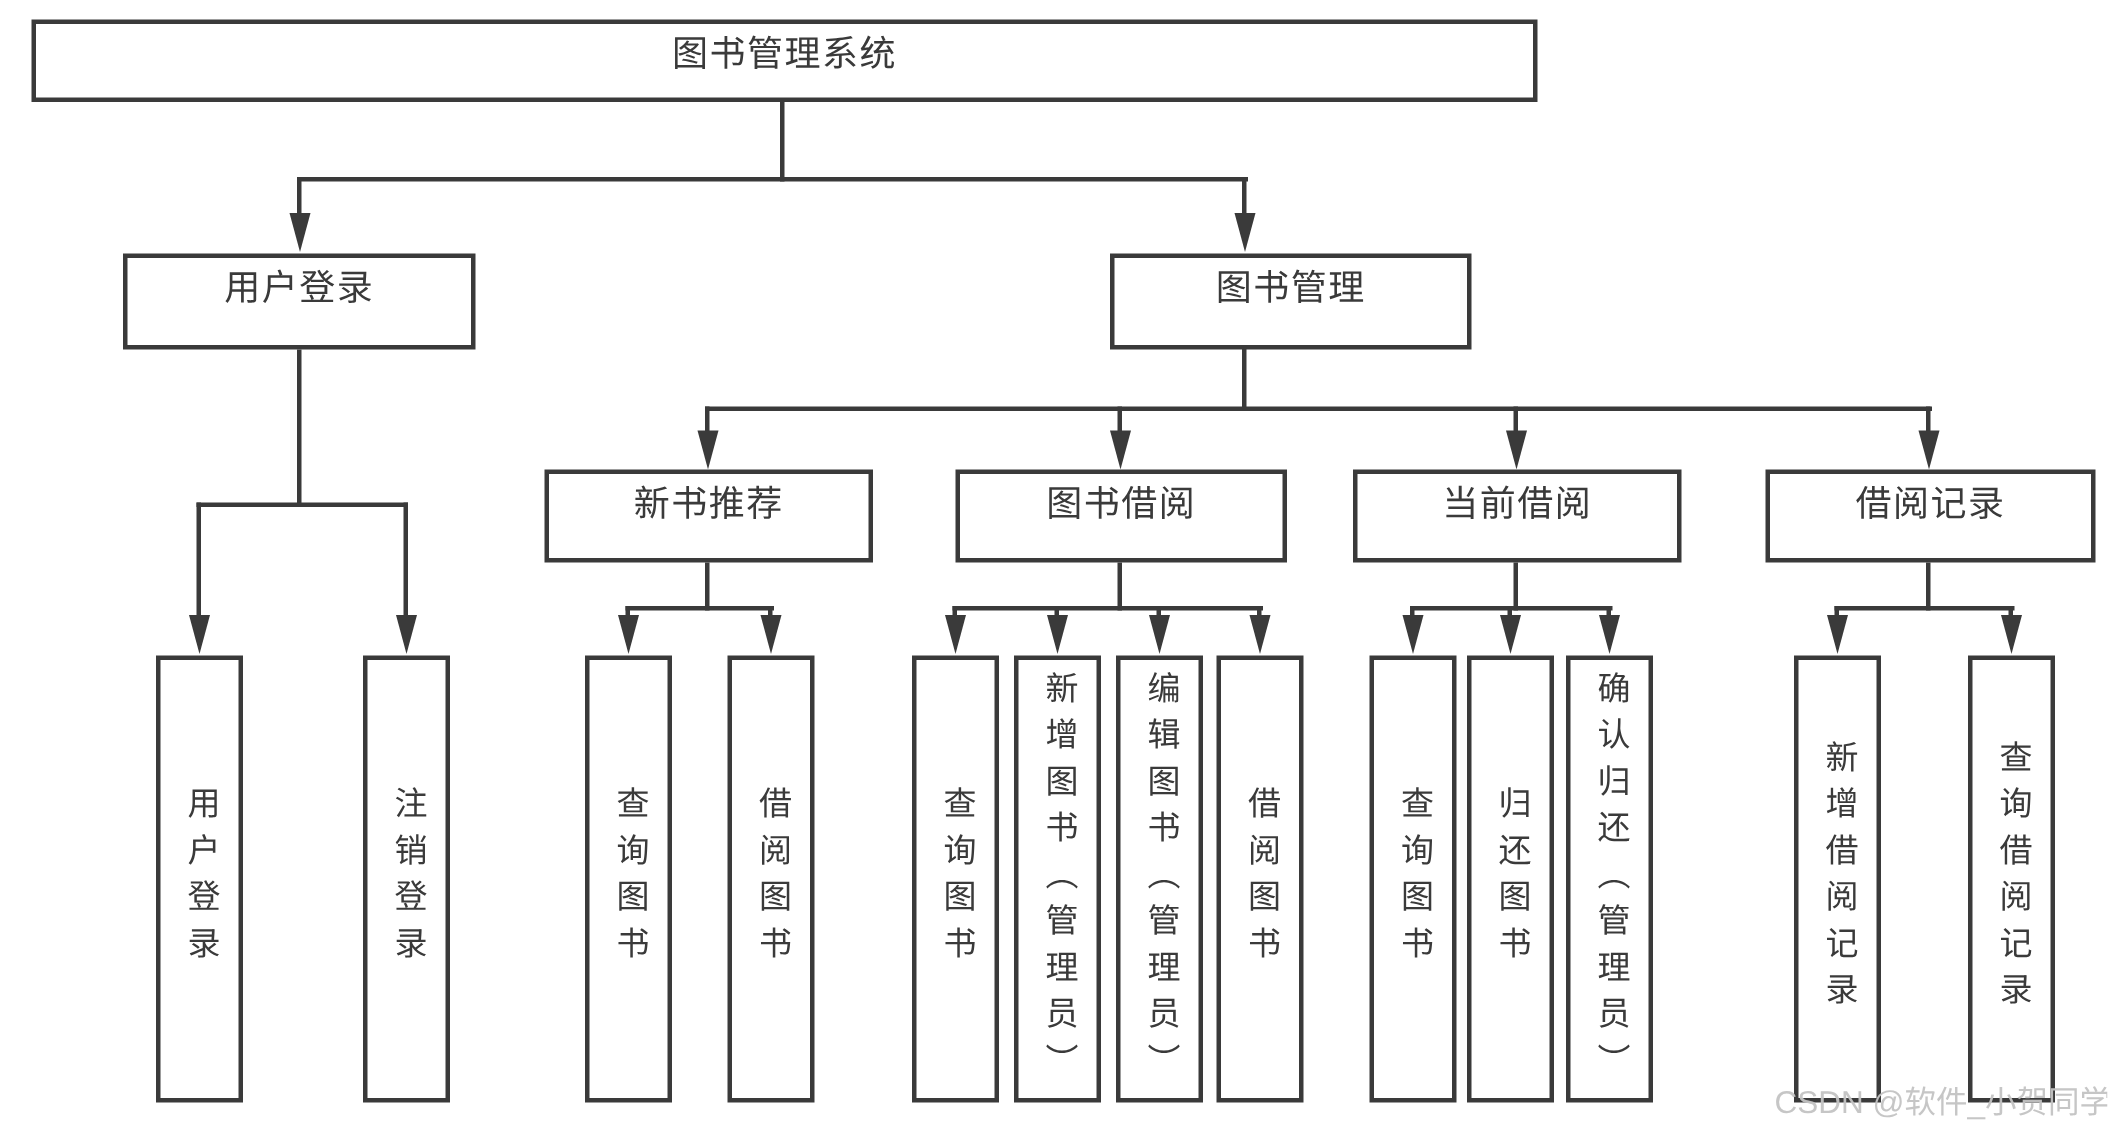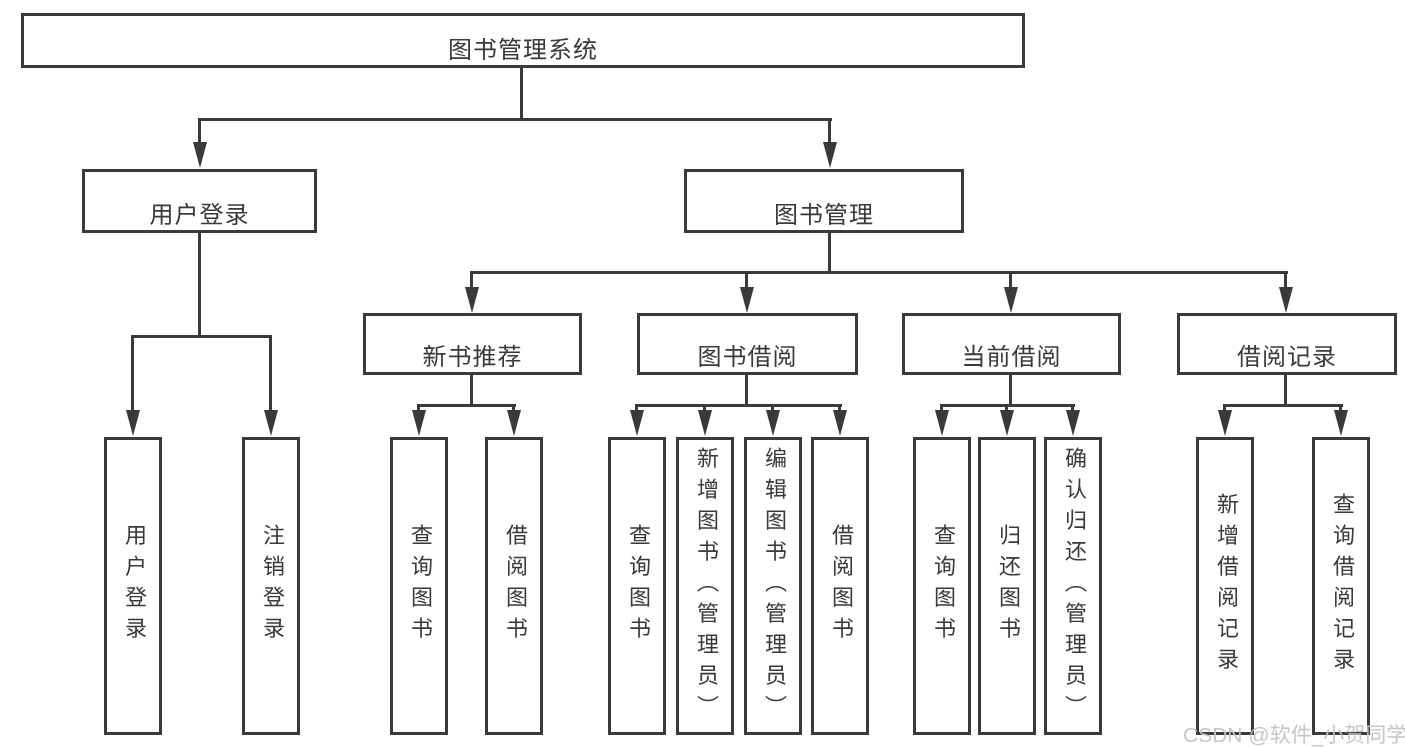--- a/index.html
+++ b/index.html
@@ -11,21 +11,21 @@
   .canvas{
     position:relative;width:1405px;height:747px;background:var(--bg);
     overflow:hidden;
     font-family:"Liberation Sans","DejaVu Sans",sans-serif;
     color:var(--text);
   }
   
   .hbox{
     position:absolute;box-sizing:border-box;
     border:3px solid var(--line);background:#fff;
-    display:flex;align-items:flex-end;justify-content:center;
+    display:flex;align-items:flex-start;justify-content:center;
     font-size:24px;letter-spacing:1px;white-space:nowrap;
   }
   
   .vbox{
     position:absolute;box-sizing:border-box;top:437px;height:298px;width:58px;
     border:3px solid var(--line);background:#fff;
     display:flex;align-items:center;justify-content:center;
   }
   .vtext{
     writing-mode:vertical-rl;text-orientation:mixed;
@@ -56,21 +56,21 @@
   <div class="lv" style="left:520px;top:68px;height:53px"></div>
   <div class="lh" style="left:198px;top:118px;width:634px"></div>
   <div class="lv" style="left:198px;top:118px;height:28px"></div>
   <div class="ah" style="left:193px;top:142px"></div>
   <div class="lv" style="left:828px;top:118px;height:28px"></div>
   <div class="ah" style="left:823px;top:142px"></div>
 
   <div class="hbox" style="left:82px;top:169px;width:235px;height:64px">
     <span>用户登录</span>
   </div>
-  <div class="hbox" style="left:684px;top:169px;width:280px;height:64px">
+  <div class="hbox" style="left:740px;top:169px;width:241px;height:64px">
     <span>图书管理</span>
   </div>
 
   <div class="lv" style="left:198px;top:233px;height:105px"></div>
   <div class="lh" style="left:131px;top:335px;width:141px"></div>
   <div class="lv" style="left:131px;top:335px;height:77px"></div>
   <div class="ah" style="left:126px;top:410px"></div>
   <div class="lv" style="left:269px;top:335px;height:77px"></div>
   <div class="ah" style="left:264px;top:410px"></div>
 

